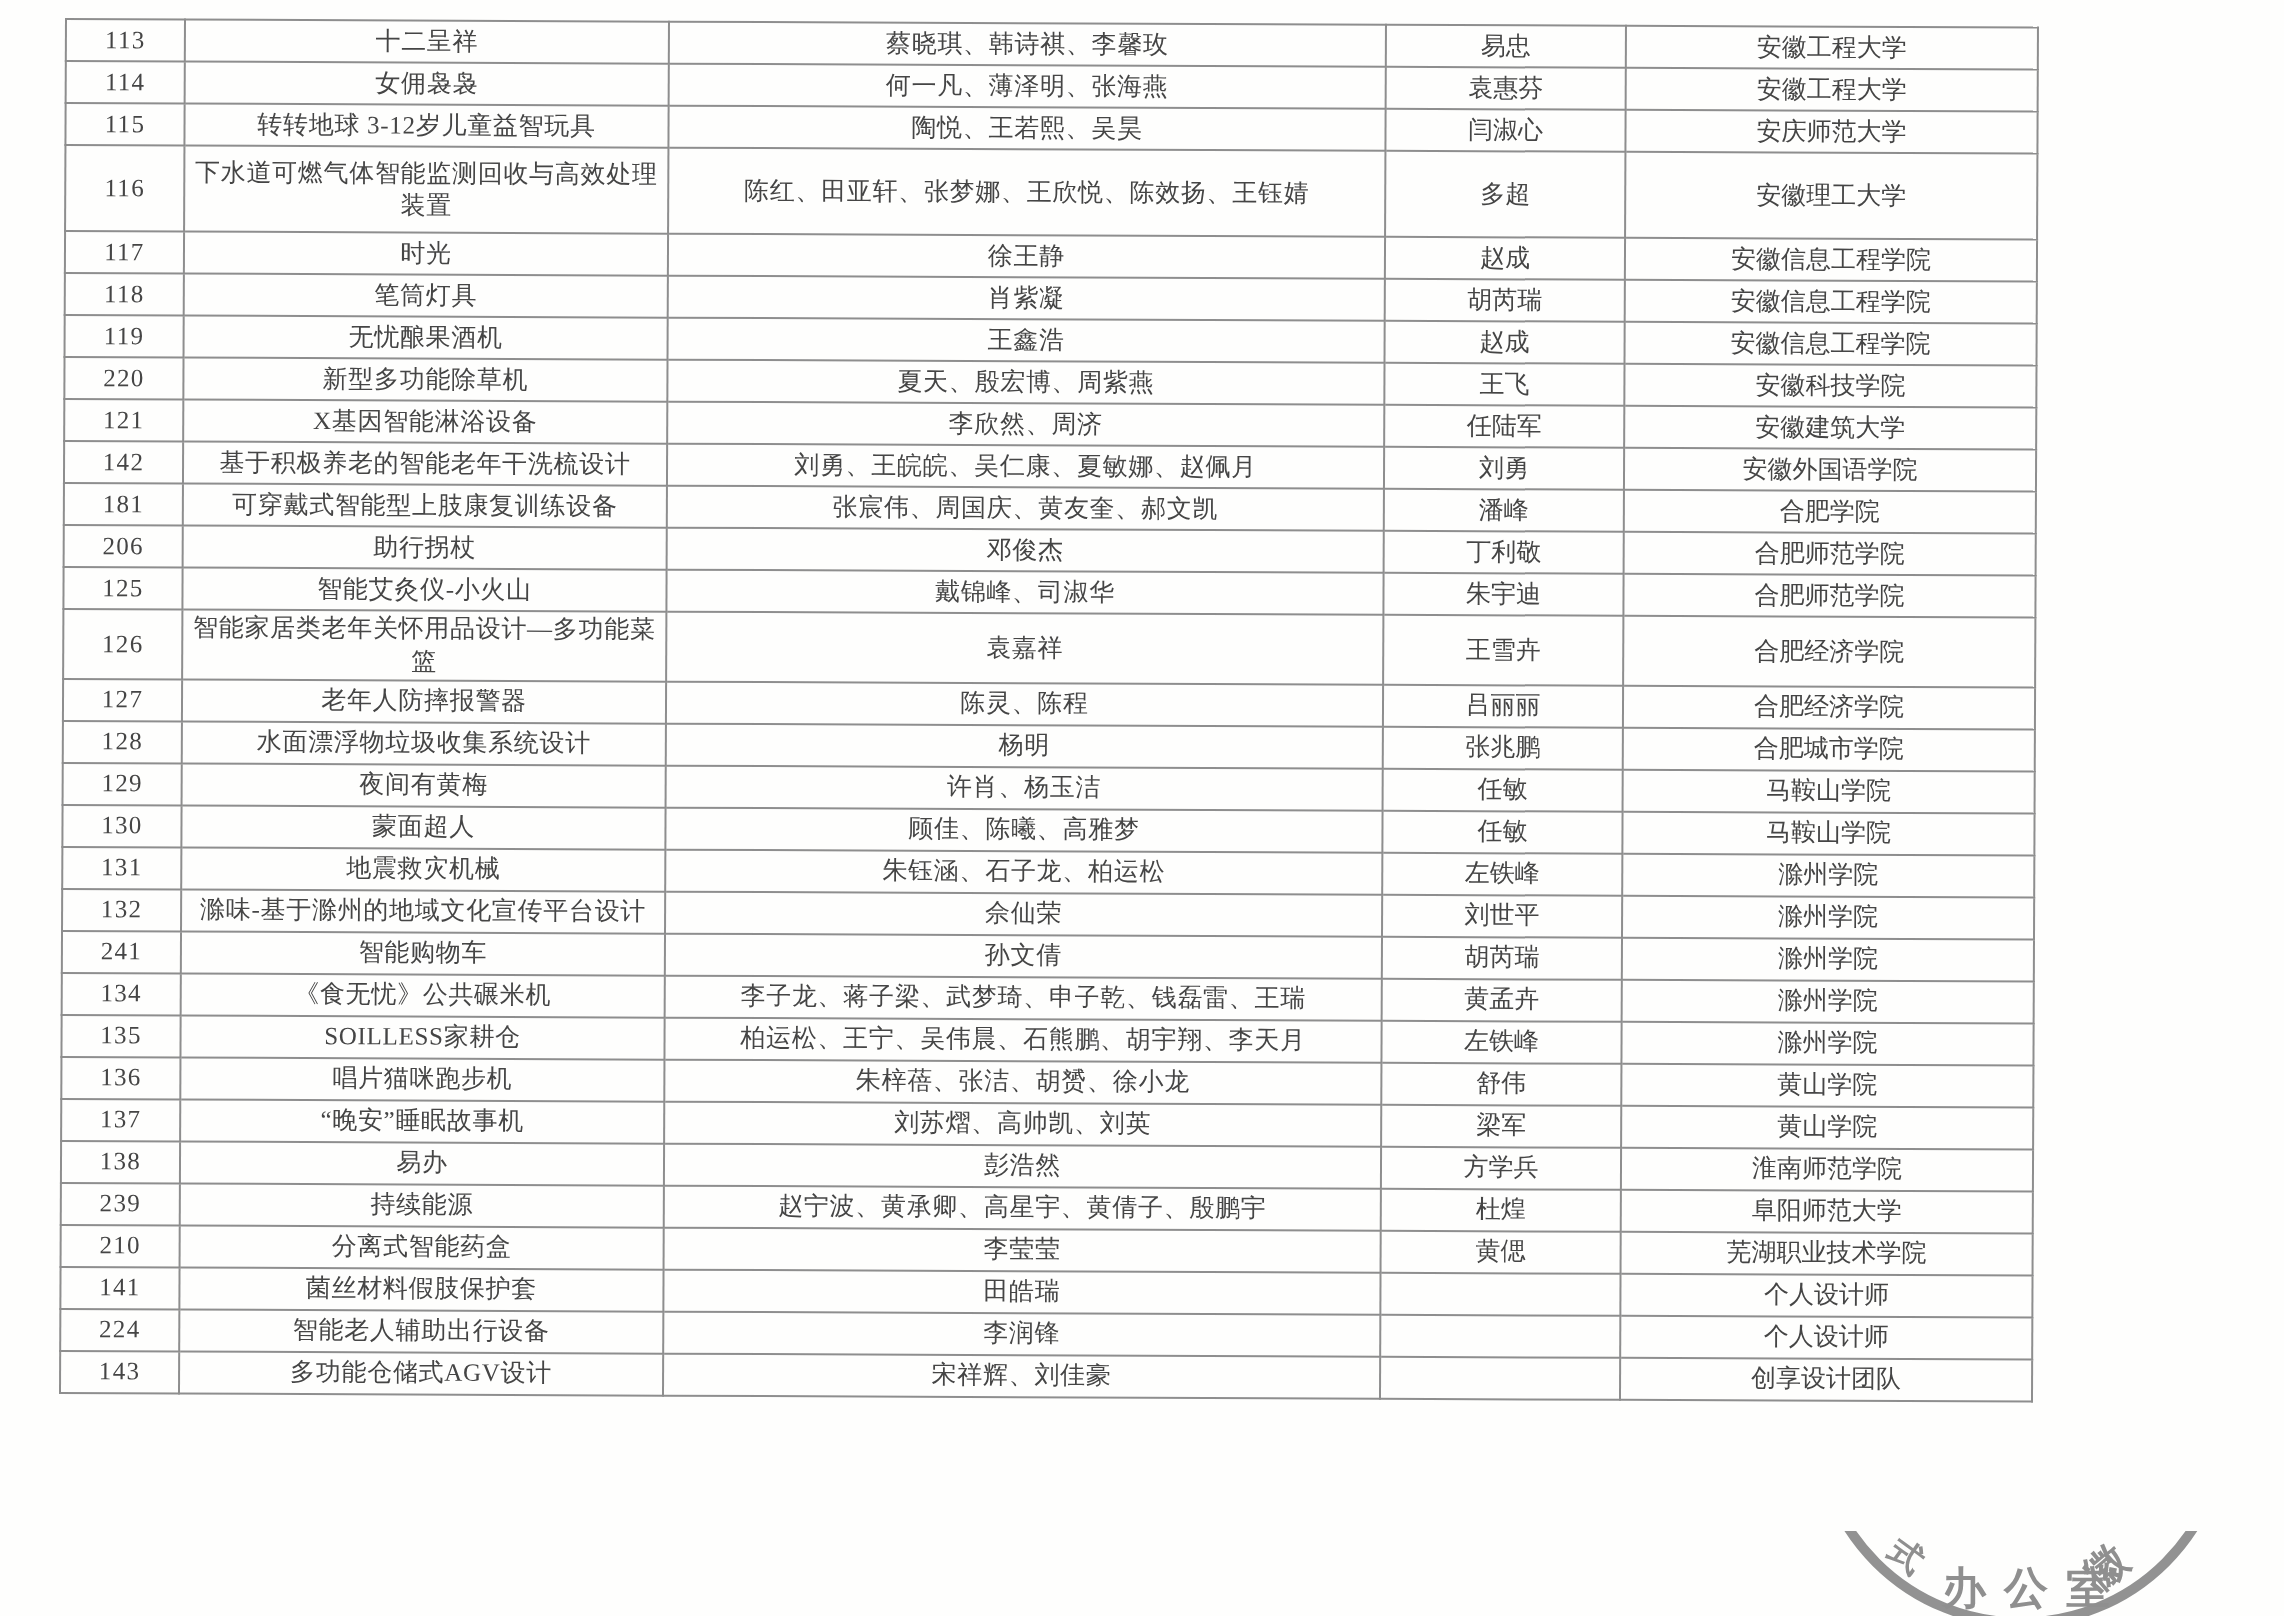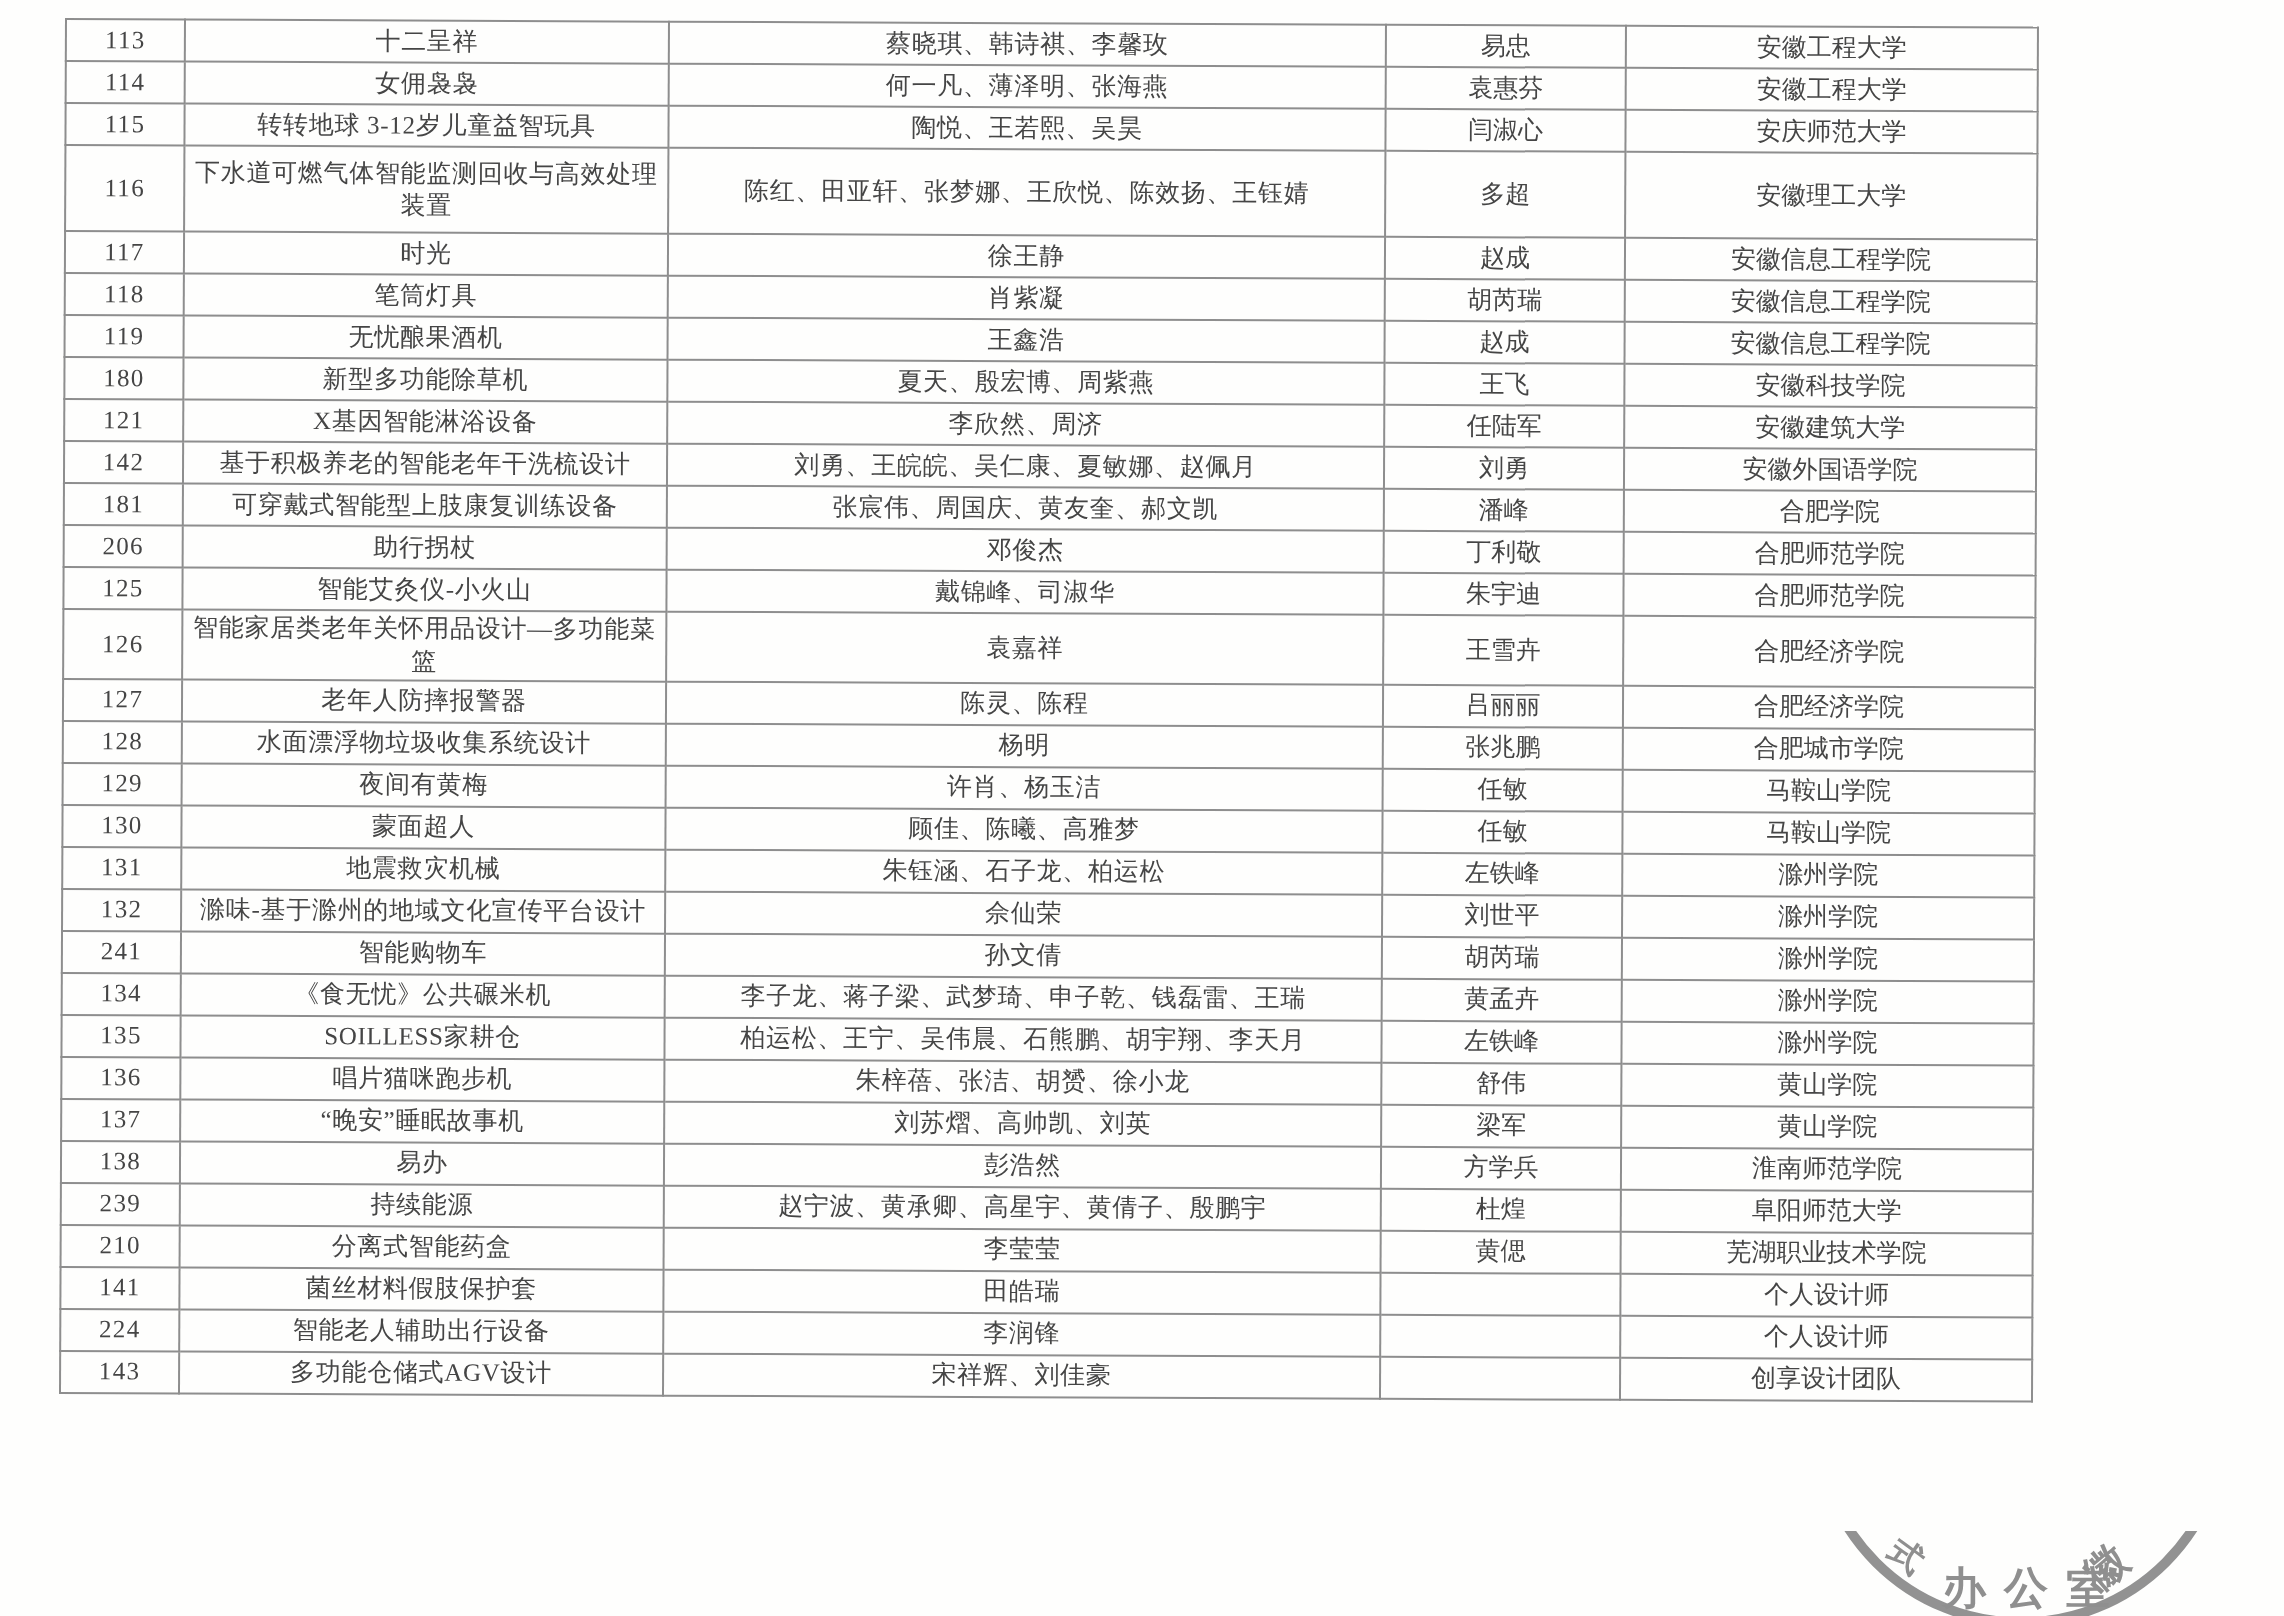--- a/index.html
+++ b/index.html
@@ -97,21 +97,21 @@
           <td class="cell-institution">安徽信息工程学院</td>
         </tr>
         <tr>
           <td class="cell-no">119</td>
           <td class="cell-title">无忧酿果酒机</td>
           <td class="cell-authors">王鑫浩</td>
           <td class="cell-advisor">赵成</td>
           <td class="cell-institution">安徽信息工程学院</td>
         </tr>
         <tr>
-          <td class="cell-no">180</td>
+          <td class="cell-no">220</td>
           <td class="cell-title">新型多功能除草机</td>
           <td class="cell-authors">夏天、殷宏博、周紫燕</td>
           <td class="cell-advisor">王飞</td>
           <td class="cell-institution">安徽科技学院</td>
         </tr>
         <tr>
           <td class="cell-no">121</td>
           <td class="cell-title">X基因智能淋浴设备</td>
           <td class="cell-authors">李欣然、周济</td>
           <td class="cell-advisor">任陆军</td>

